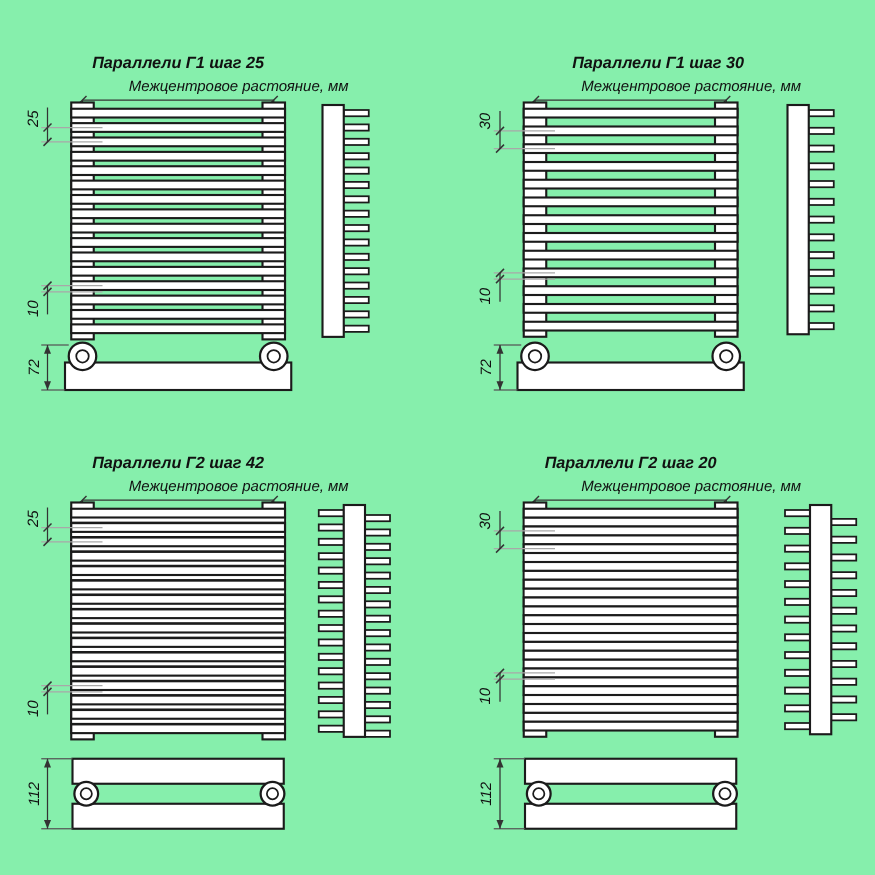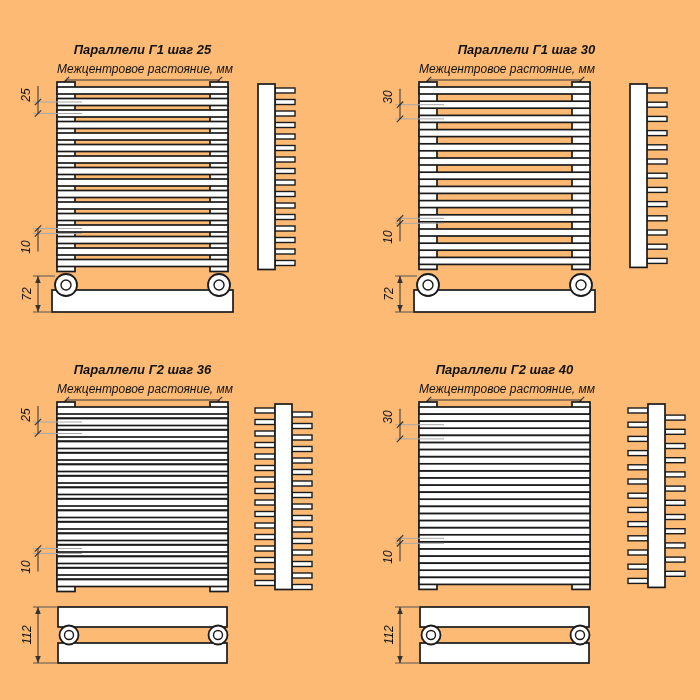--- a/index.html
+++ b/index.html
@@ -1,22 +1,22 @@
 <!DOCTYPE html>
 <html><head>
 <meta charset="utf-8">
 <style>
   html,body{margin:0;padding:0;background:#ffffff;}
-  #canvas{position:relative;width:700px;height:700px;background:#fdba74;overflow:hidden;
+  #canvas{position:relative;width:700px;height:700px;background:#86efac;overflow:hidden;
           font-family:"Liberation Sans",sans-serif;}
   #linework{position:absolute;left:0;top:0;}
   .fig-title{position:absolute;width:171px;text-align:center;
              font:italic bold 13px "Liberation Sans",sans-serif;color:#111;white-space:nowrap;}
   .fig-subtitle{position:absolute;width:171px;text-align:center;
-             font:italic 12px "Liberation Sans",sans-serif;color:#111;white-space:nowrap;}
+             font:italic 12px "Liberation Sans",sans-serif;color:#111;white-space:nowrap;margin-left:46px;}
   .dim-label{position:absolute;width:24px;height:14px;text-align:center;
              font:italic 12px "Liberation Sans",sans-serif;color:#111;
              transform:rotate(-90deg);transform-origin:center;white-space:nowrap;}
   .dim-label.wide{width:30px;}
 </style>
 </head>
 <body>
 
 <div id="canvas">
   <svg id="linework" width="700" height="700" viewBox="0 0 700 700">
@@ -304,23 +304,23 @@
       <line x1="444" y1="543.3" x2="395" y2="543.3" stroke="#a8a8a8" stroke-width="1"></line>
       <line x1="400" y1="538.3" x2="400" y2="561.3" stroke="#333333" stroke-width="1"></line>
       <line x1="396.8" y1="541.5" x2="403.2" y2="535.0999999999999" stroke="#333333" stroke-width="1.2"></line>
       <line x1="396.8" y1="546.5" x2="403.2" y2="540.0999999999999" stroke="#333333" stroke-width="1.2"></line>
     </svg>
 
   <div class="fig-title" style="left:57px;top:42px">Параллели Г1 шаг 25</div>
   <div class="fig-subtitle" style="left:57px;top:62px">Межцентровое растояние, мм</div>
   <div class="fig-title" style="left:441px;top:42px">Параллели Г1 шаг 30</div>
   <div class="fig-subtitle" style="left:419px;top:62px">Межцентровое растояние, мм</div>
-  <div class="fig-title" style="left:57px;top:362px">Параллели Г2 шаг 36</div>
+  <div class="fig-title" style="left:57px;top:362px">Параллели Г2 шаг 42</div>
   <div class="fig-subtitle" style="left:57px;top:382px">Межцентровое растояние, мм</div>
-  <div class="fig-title" style="left:419px;top:362px">Параллели Г2 шаг 40</div>
+  <div class="fig-title" style="left:419px;top:362px">Параллели Г2 шаг 20</div>
   <div class="fig-subtitle" style="left:419px;top:382px">Межцентровое растояние, мм</div>
 
   <div class="dim-label" style="left:14px;top:88px">25</div>
   <div class="dim-label" style="left:14px;top:240px">10</div>
   <div class="dim-label" style="left:15px;top:287px">72</div>
 
   <div class="dim-label" style="left:376px;top:90px">30</div>
   <div class="dim-label" style="left:376px;top:230px">10</div>
   <div class="dim-label" style="left:377px;top:287px">72</div>
 

